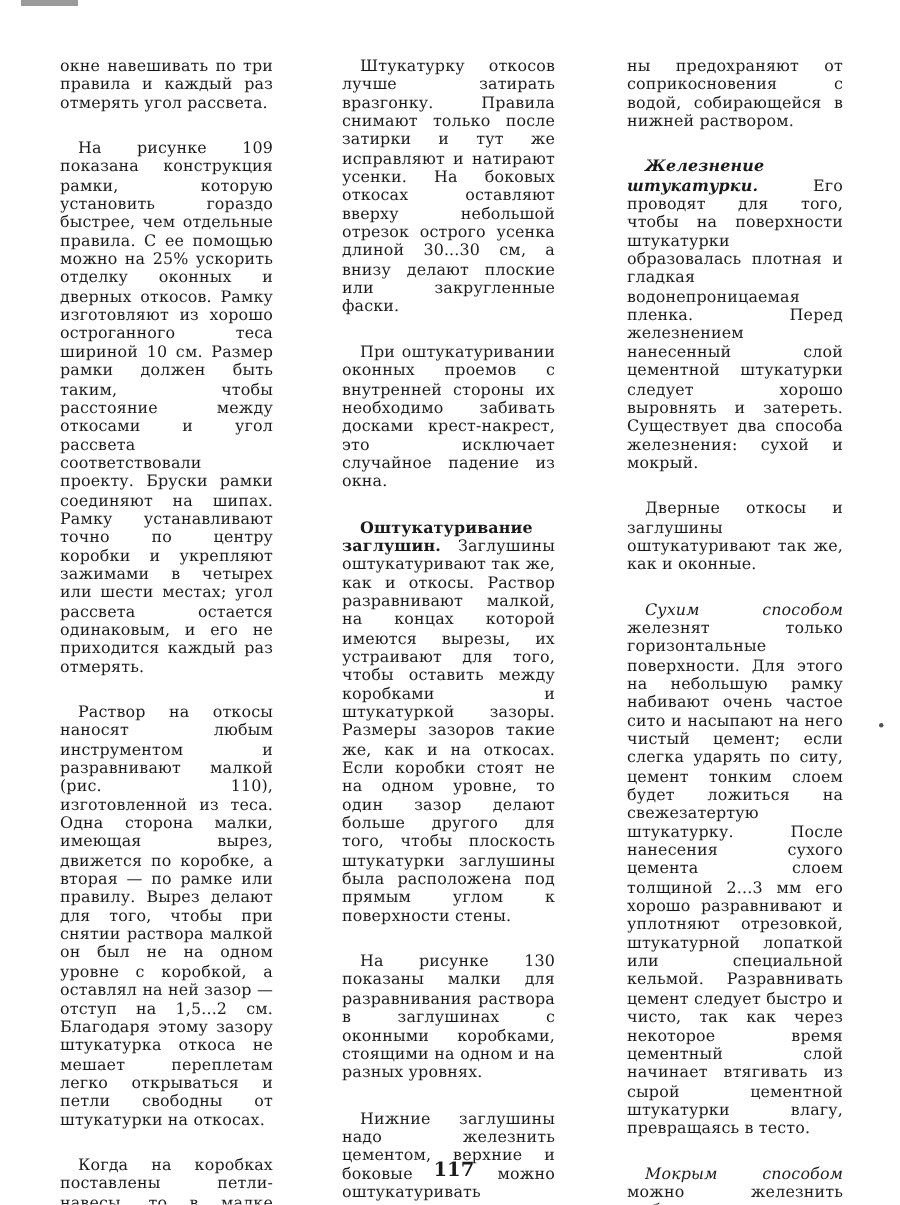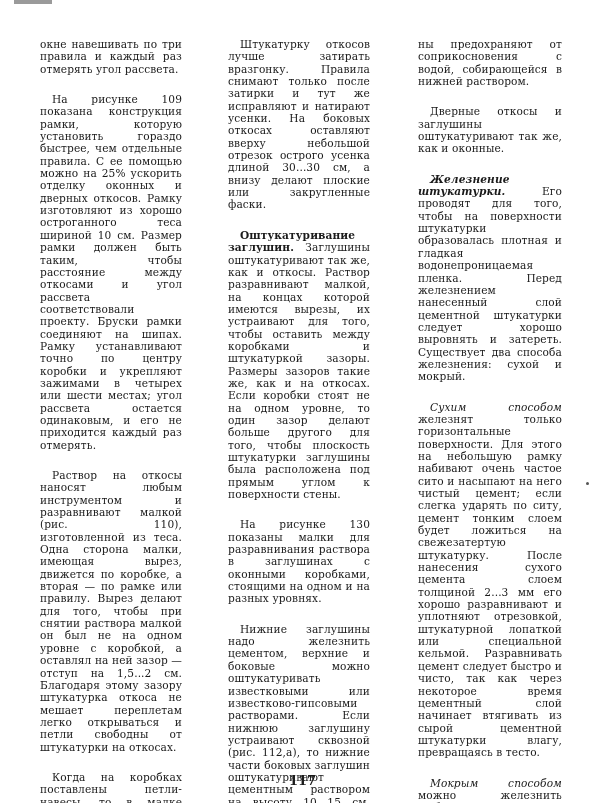--- a/index.html
+++ b/index.html
@@ -37,28 +37,29 @@
 <div class="col col1">
   <p class="cont">окне навешивать по три правила и каждый раз отмерять угол рассвета.</p>
   <p class="ind">На рисунке 109 показана конструкция рамки, которую установить гораздо быстрее, чем отдельные правила. С ее помощью можно на 25% ускорить отделку оконных и дверных откосов. Рамку изготовляют из хорошо остроганного теса шириной 10 см. Размер рамки должен быть таким, чтобы расстояние между откосами и угол рассвета соответствовали проекту. Бруски рамки соединяют на шипах. Рамку устанавливают точно по центру коробки и укрепляют зажимами в четырех или шести местах; угол рассвета остается одинаковым, и его не приходится каждый раз отмерять.</p>
   <p class="ind">Раствор на откосы наносят любым инструментом и разравнивают малкой (рис. 110), изготовленной из теса. Одна сторона малки, имеющая вырез, движется по коробке, а вторая — по рамке или правилу. Вырез делают для того, чтобы при снятии раствора малкой он был не на одном уровне с коробкой, а оставлял на ней зазор — отступ на 1,5...2 см. Благодаря этому зазору штукатурка откоса не мешает переплетам легко открываться и петли свободны от штукатурки на откосах.</p>
   <p class="ind">Когда на коробках поставлены петли-навесы, то в малке следует сделать дополнительный вырез, обеспечивающий ее свободное продвижение по коробке. Малки рекомендуется оковывать листовой сталью, поскольку такими малками легче разравнивать и срезать схватившийся раствор. Работать на откосах и заглушинах следует с подмостей, состоящих из двух досок с набитыми планками. Один конец опирают на низ оконного проема, другой — на пол или землю.</p>
   <p class="ind">При разравнивании раствора малку плотно прижимают к рамке и коробке или правилам и коробке. Держат малку обеими руками. Разравняв нанесенный грунт, приготовляют накрывочный раствор, наносят его на откосы и разравнивают малкой. На-</p>
 </div>
 
 <div class="col col2">
   <p class="ind">Штукатурку откосов лучше затирать вразгонку. Правила снимают только после затирки и тут же исправляют и натирают усенки. На боковых откосах оставляют вверху небольшой отрезок острого усенка длиной 30...30 см, а внизу делают плоские или закругленные фаски.</p>
+  <p class="ind">При оштукатуривании оконных проемов с внутренней стороны их необходимо забивать досками крест-накрест, это исключает случайное падение из окна.</p>
   <p class="ind"><span class="head">Оштукатуривание заглушин.</span><span> Заглушины оштукатуривают так же, как и откосы. Раствор разравнивают малкой, на концах которой имеются вырезы, их устраивают для того, чтобы оставить между коробками и штукатуркой зазоры. Размеры зазоров такие же, как и на откосах. Если коробки стоят не на одном уровне, то один зазор делают больше другого для того, чтобы плоскость штукатурки заглушины была расположена под прямым углом к поверхности стены.</span></p>
   <p class="ind">На рисунке 130 показаны малки для разравнивания раствора в заглушинах с оконными коробками, стоящими на одном и на разных уровнях.</p>
   <p class="ind">Нижние заглушины надо железнить цементом, верхние и боковые можно оштукатуривать известковыми или известково-гипсовыми растворами. Если нижнюю заглушину устраивают сквозной (рис. 112,а), то нижние части боковых заглушин оштукатуривают цементным раствором на высоту 10...15 см. Если на конце нижней заглушины устраивают плечики (рис. 112, б), то эти заглушины до самых плечиков делают из известкового или известково-гипсового раствора. В обоих случаях боковые заглуши-</p>
 </div>
 
 <div class="col col3">
   <p class="cont">ны предохраняют от соприкосновения с водой, собирающейся в нижней раствором.</p>
+  <p class="ind"><span class="head it">Железнение штукатурки.</span><span> Его проводят для того, чтобы на поверхности штукатурки образовалась плотная и гладкая водонепроницаемая пленка. Перед железнением нанесенный слой цементной штукатурки следует хорошо выровнять и затереть. Существует два способа железнения: сухой и мокрый.</span></p>
   <p class="ind">Дверные откосы и заглушины оштукатуривают так же, как и оконные.</p>
-  <p class="ind"><span class="head it">Железнение штукатурки.</span><span> Его проводят для того, чтобы на поверхности штукатурки образовалась плотная и гладкая водонепроницаемая пленка. Перед железнением нанесенный слой цементной штукатурки следует хорошо выровнять и затереть. Существует два способа железнения: сухой и мокрый.</span></p>
   <p class="ind"><span class="it">Сухим способом</span><span> железнят только горизонтальные поверхности. Для этого на небольшую рамку набивают очень частое сито и насыпают на него чистый цемент; если слегка ударять по ситу, цемент тонким слоем будет ложиться на свежезатертую штукатурку. После нанесения сухого цемента слоем толщиной 2...3 мм его хорошо разравнивают и уплотняют отрезовкой, штукатурной лопаткой или специальной кельмой. Разравнивать цемент следует быстро и чисто, так как через некоторое время цементный слой начинает втягивать из сырой цементной штукатурки влагу, превращаясь в тесто.</span></p>
   <p class="ind"><span class="it">Мокрым способом</span><span> можно железнить любые поверхности. Прежде всего из цемента, просеянного через частое сито, приготовляют цементное тесто, которое намазывают на слегка схватившую цементную штукатурку слоем толщиной 2...3 мм; нанесенный слой цементного теста тщательно заглаживают отрезовкой, штукатурной лопаткой или специальной кельмой до получения чистой, гладкой, без каких-либо стыков поверхности. Нанесенный слой теста можно также затирать на гладких поверхностях металлическими терками. От</span></p>
 </div>
 
 <div class="dot"></div>
 
 <div class="pagenum">117</div>
 
 </body></html>

